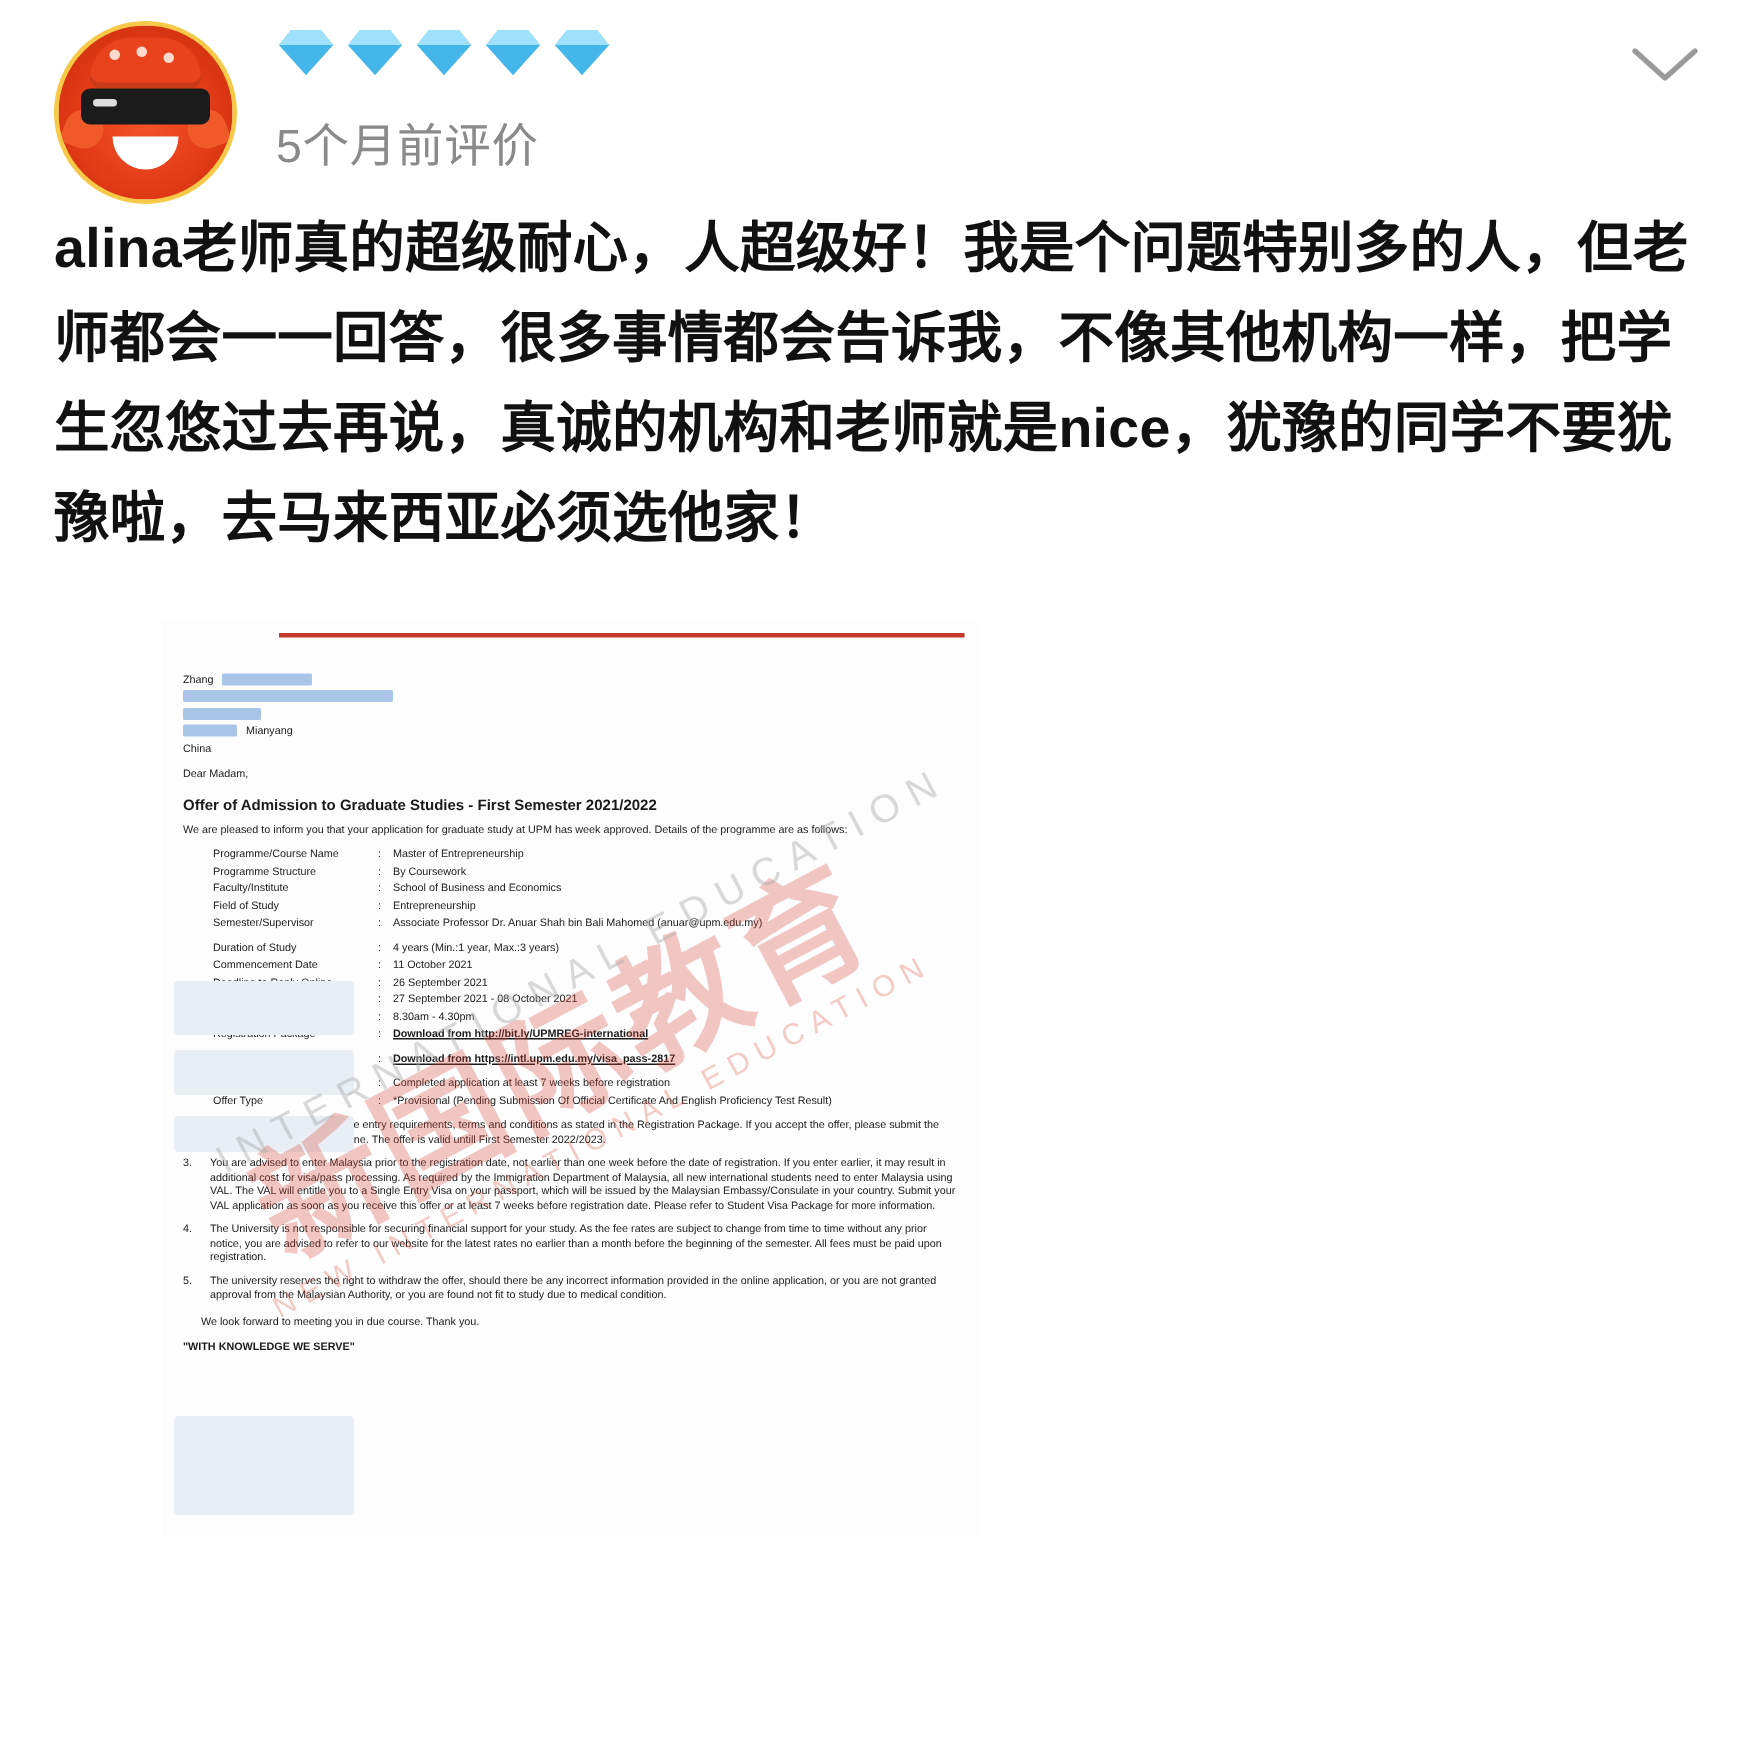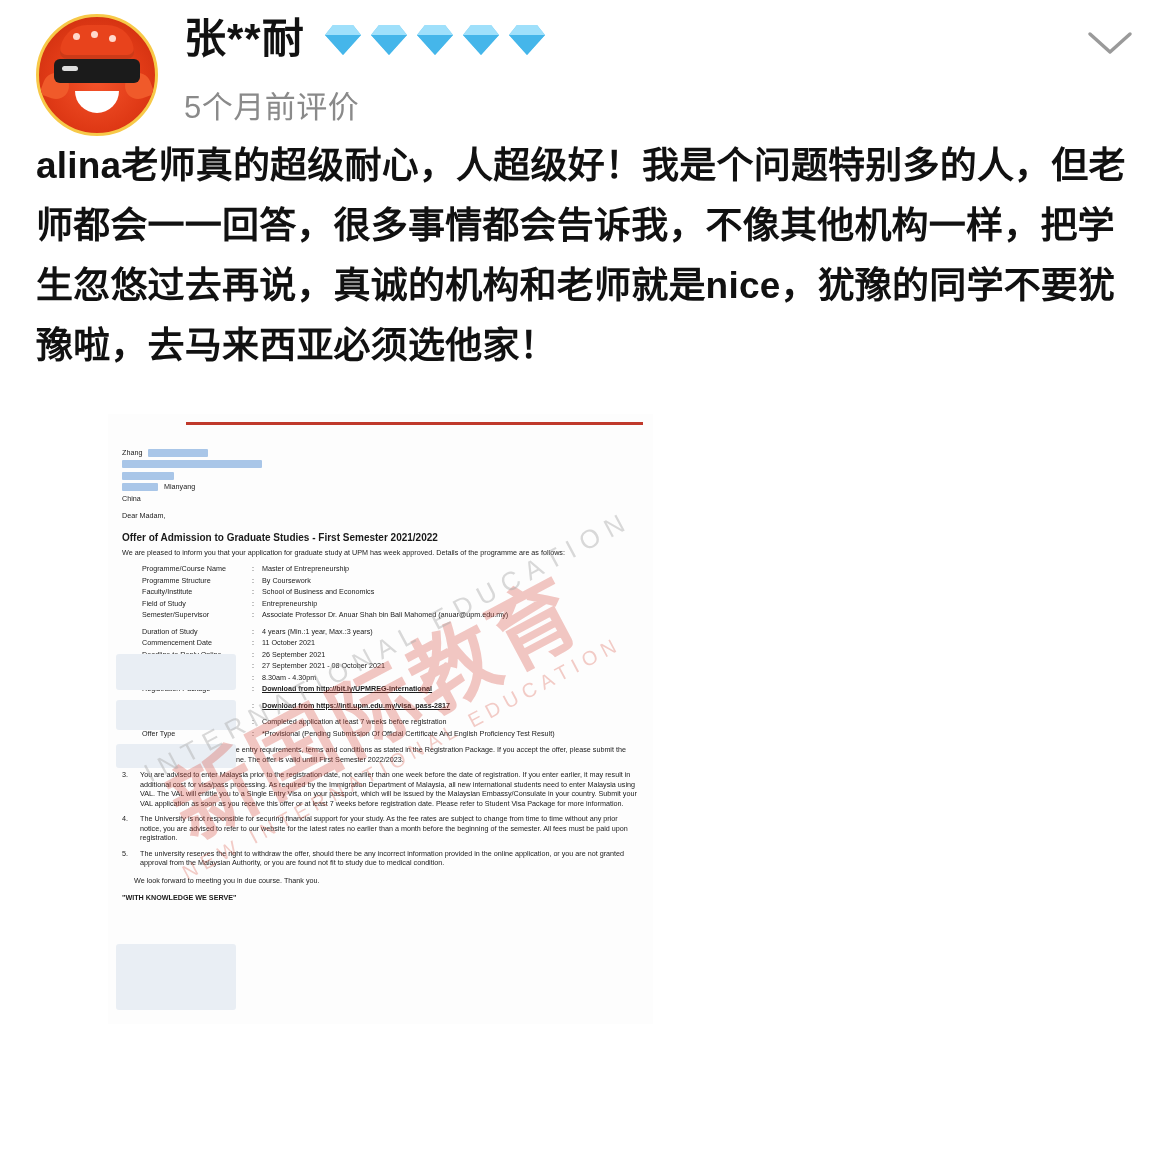--- a/index.html
+++ b/index.html
@@ -294,21 +294,20 @@
       <div class="dot d2"></div>
       <div class="dot d3"></div>
       <div class="claw claw-l"></div>
       <div class="claw claw-r"></div>
       <div class="glasses"></div>
       <div class="mouth"></div>
     </div>
 
     <div class="header-text">
       <div class="name-row">
-        <div class="user-name">张**耐</div>
         <div class="diamonds">
           <svg class="diamond" viewBox="0 0 40 34">
             <polygon points="10,2 30,2 38,12 20,32 2,12" fill="#5ec8f5"></polygon>
             <polygon points="10,2 30,2 38,12 2,12" fill="#9fe0fb"></polygon>
             <polygon points="20,32 2,12 38,12" fill="#45b6ea"></polygon>
           </svg>
           <svg class="diamond" viewBox="0 0 40 34">
             <polygon points="10,2 30,2 38,12 20,32 2,12" fill="#5ec8f5"></polygon>
             <polygon points="10,2 30,2 38,12 2,12" fill="#9fe0fb"></polygon>
             <polygon points="20,32 2,12 38,12" fill="#45b6ea"></polygon>

